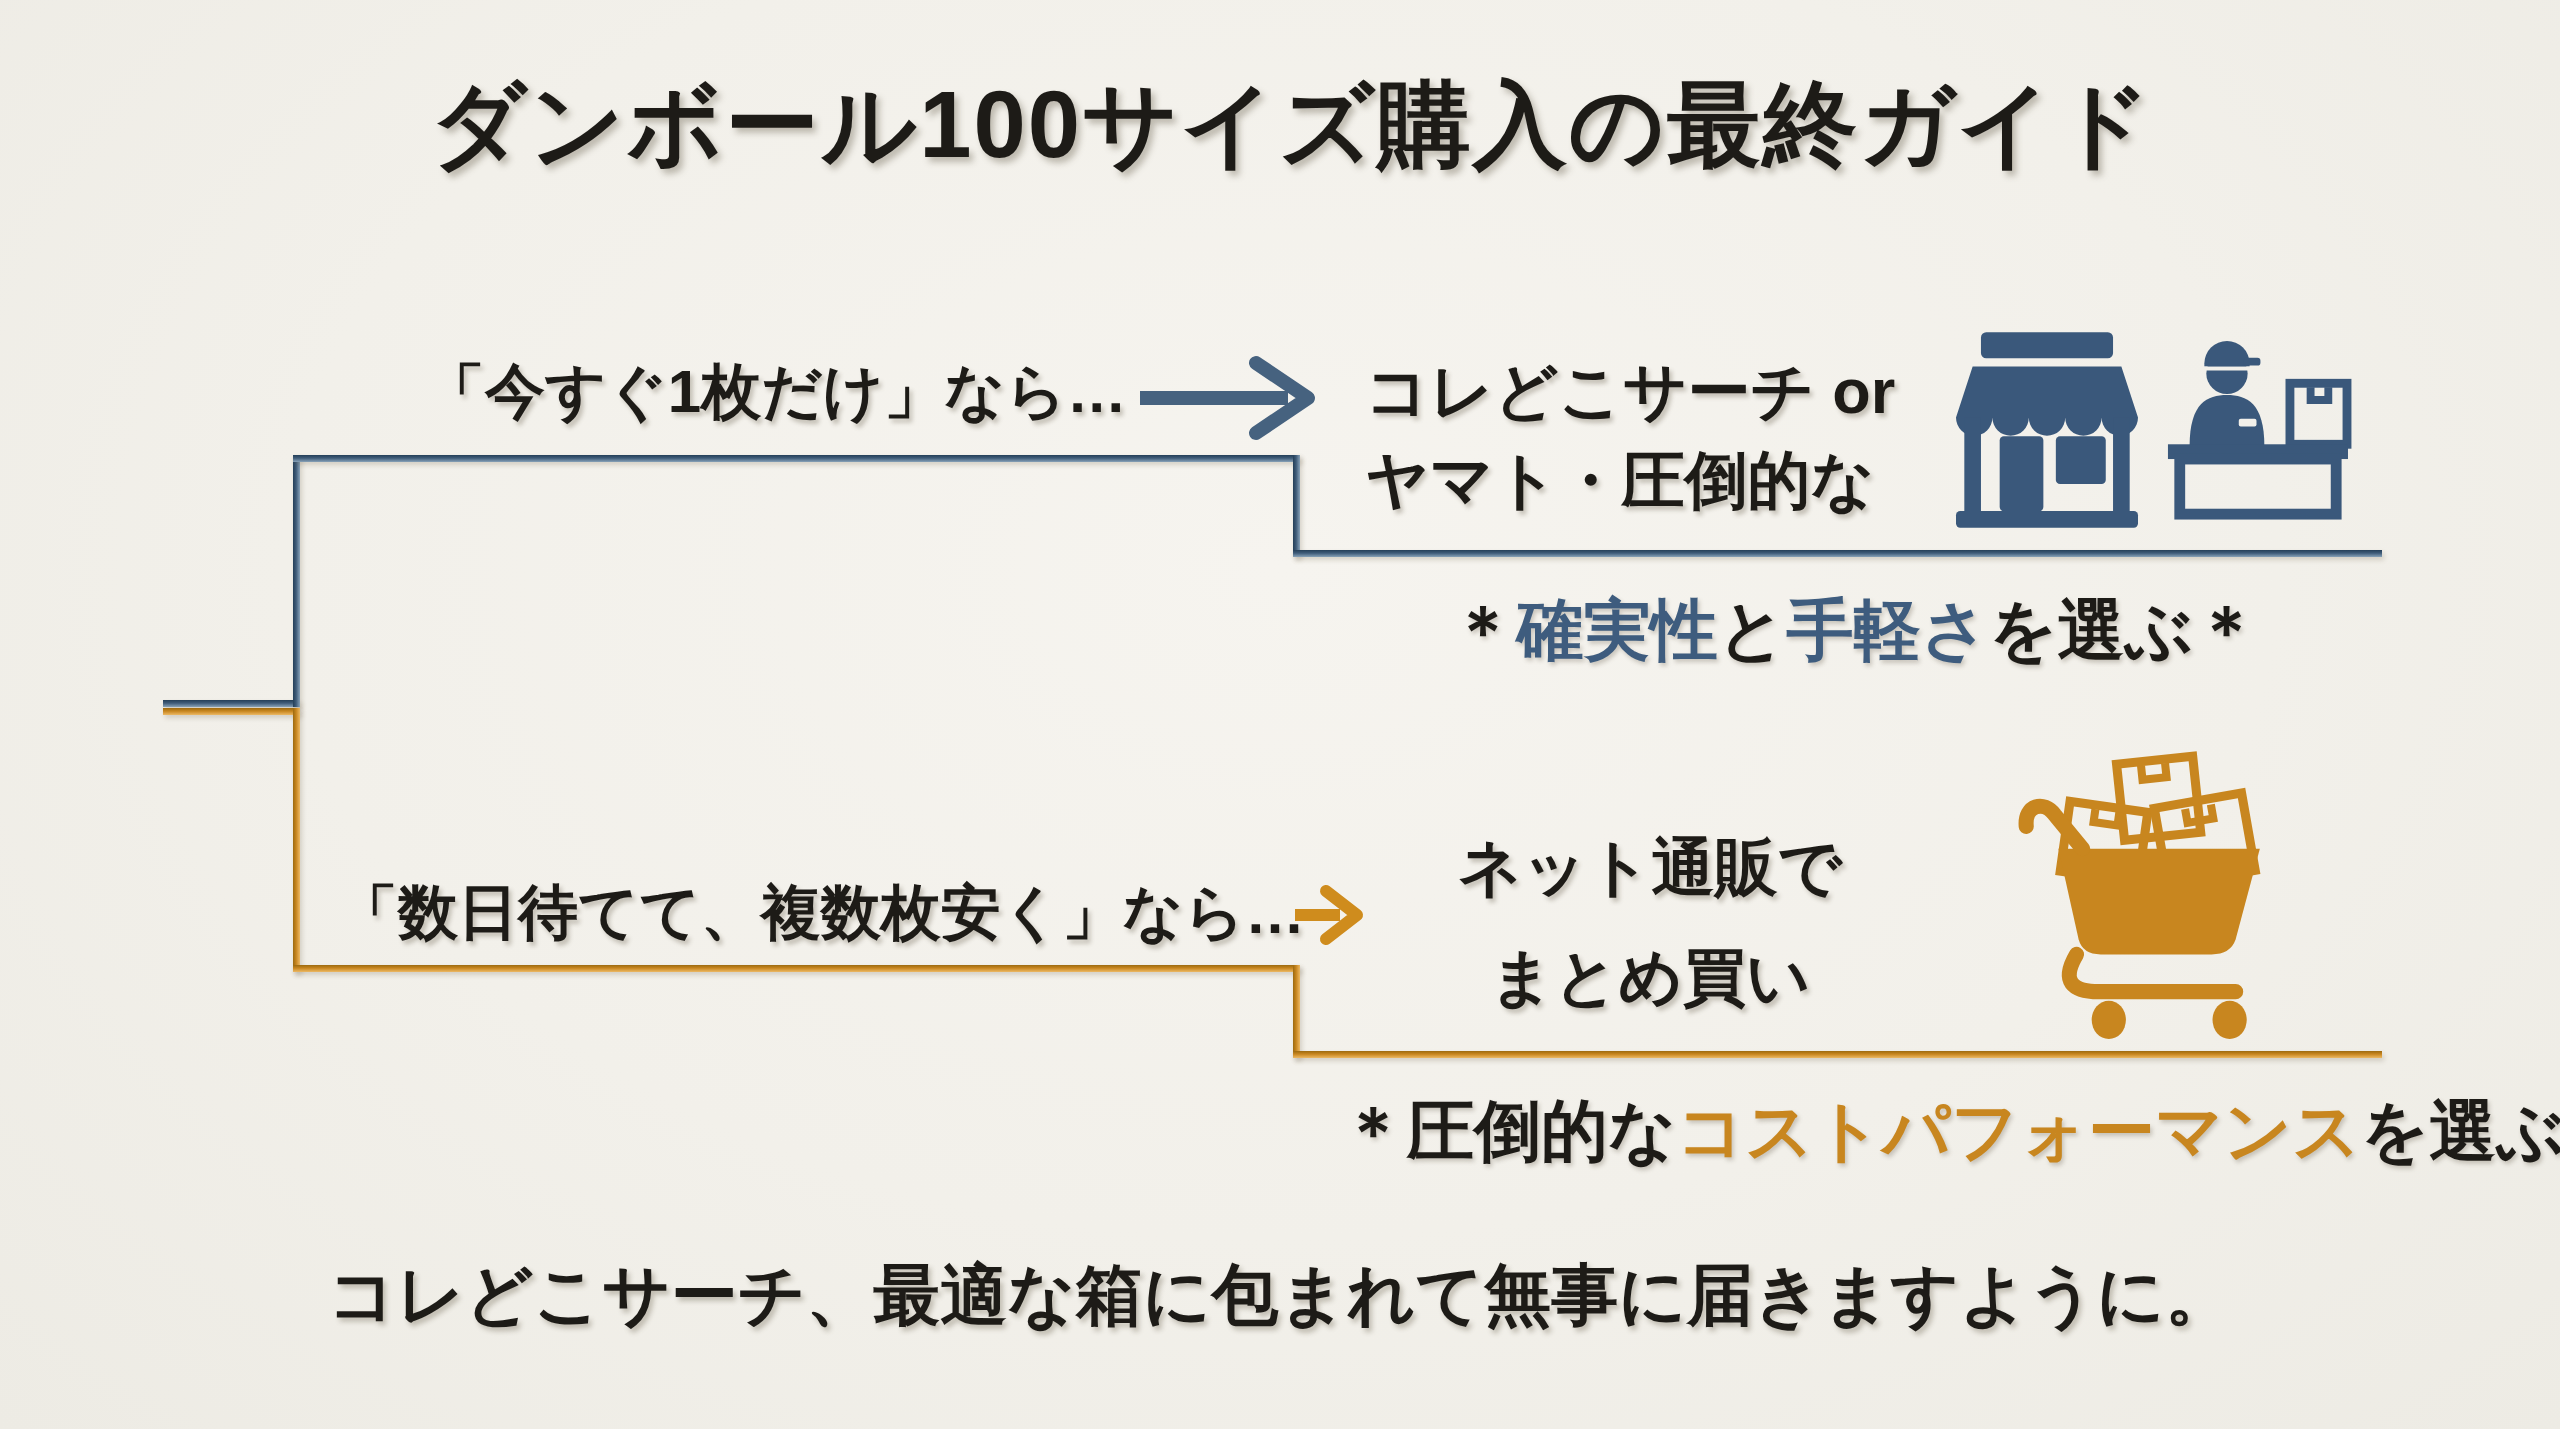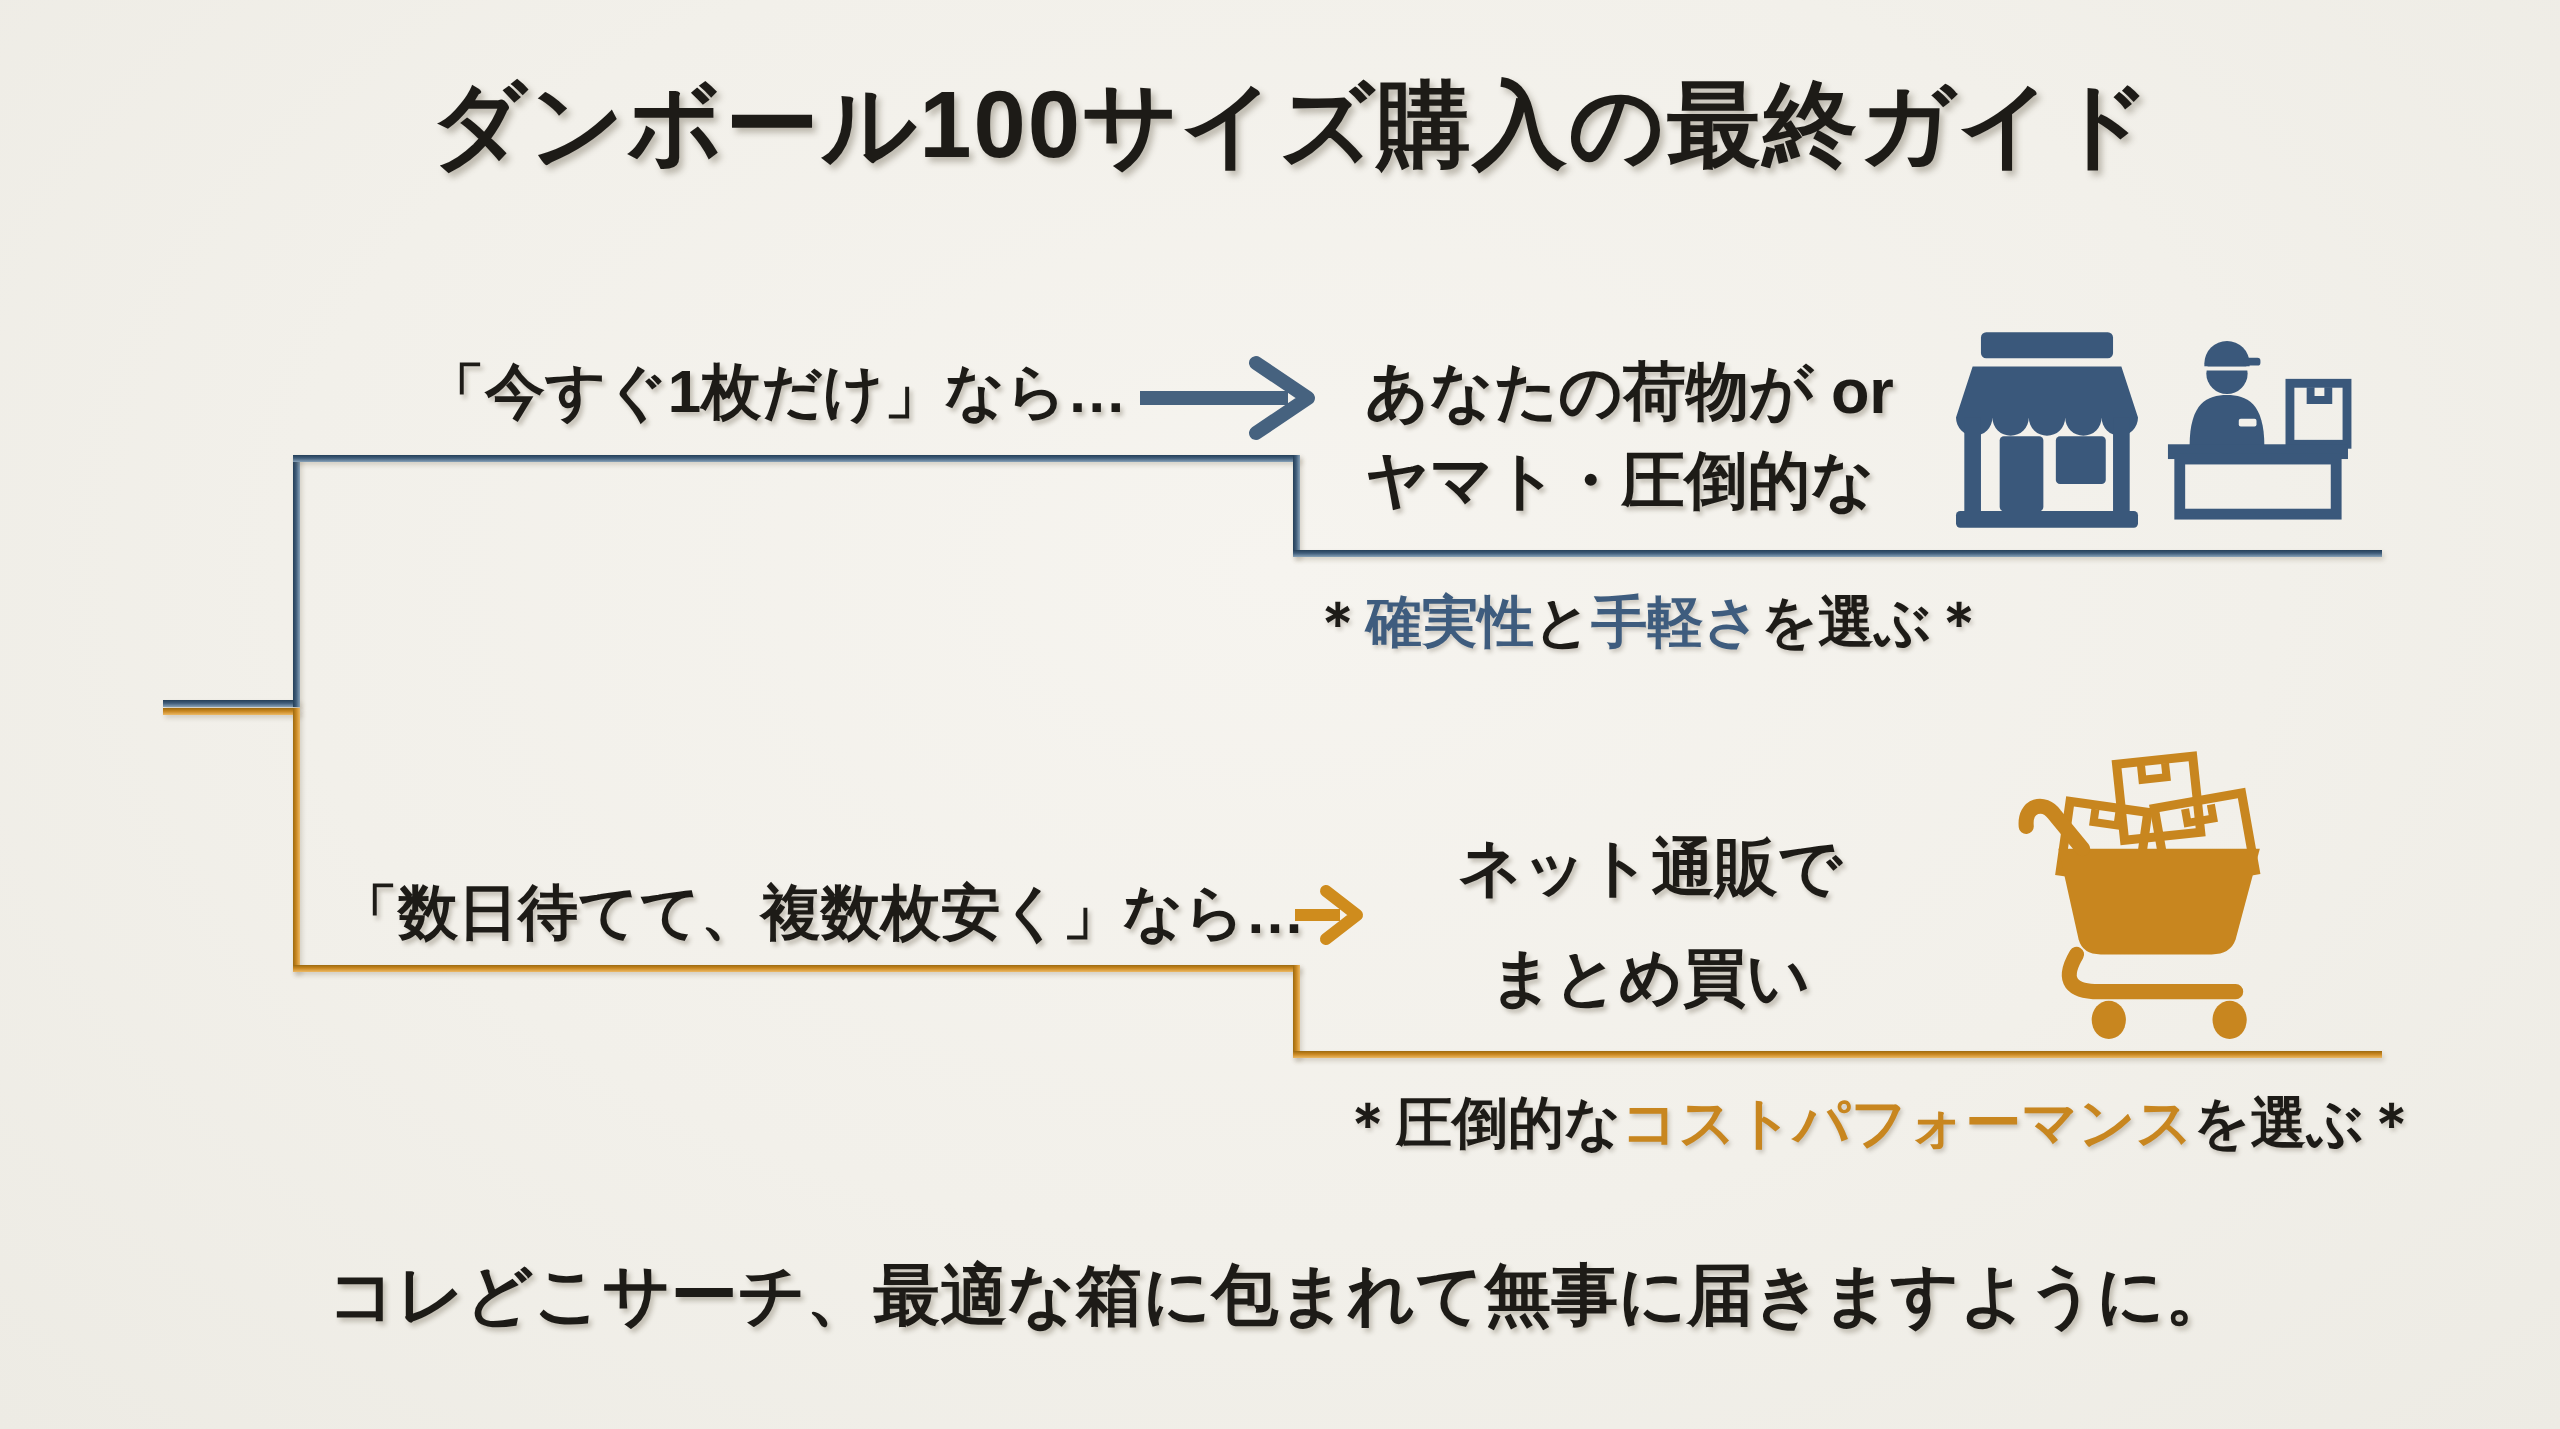--- a/index.html
+++ b/index.html
@@ -36,21 +36,21 @@
     position:absolute; font-size:60px; font-weight:700;
     white-space:nowrap;
     text-shadow:3px 4px 4px rgba(90,80,60,0.30);
   }
   .result{
     position:absolute; font-weight:800; font-size:63px;
     text-shadow:3px 4px 4px rgba(90,80,60,0.30);
   }
   .result .rline{display:block;}
   .note{
-    position:absolute; font-size:56px; font-weight:800; text-align:left;
+    position:absolute; font-size:67px; font-weight:800; text-align:center;
     white-space:nowrap;
     text-shadow:2px 3px 4px rgba(90,80,60,0.28);
   }
   .note .kw-blue{color:#3e5c7e;}
   .note .kw-orange{color:#c8861f;}
 
   .footer-msg{
     position:absolute; left:0; right:0; top:1250px;
     text-align:center; font-size:67px; font-weight:800;
     text-shadow:3px 4px 5px rgba(90,80,60,0.32);
@@ -82,21 +82,21 @@
   <div class="line orange-h" style="left:1293px; top:1051px; width:1089px; height:7px;"></div>
 
   <div class="cond jp" style="left:425px; top:352px;">「今すぐ1枚だけ」なら…</div>
 
   <svg style="left:1132px; top:353px;" width="200" height="90" viewBox="0 0 200 90">
     <line x1="8" y1="45" x2="156" y2="45" stroke="#46627f" stroke-width="14"></line>
     <path d="M124,10 L176,45 L124,80" fill="none" stroke="#46627f" stroke-width="14" stroke-linecap="round" stroke-linejoin="round"></path>
   </svg>
 
   <div class="result" style="left:1365px; top:347px; line-height:89px; text-align:left;">
-    <span class="rline jp">あなたの荷物が or</span>
+    <span class="rline jp">コレどこサーチ or</span>
     <span class="rline jp">ヤマト・圧倒的な</span>
   </div>
 
   <svg style="left:1956px; top:332px;" width="182" height="196" viewBox="0 0 175 188" fill="#3a587b">
     <rect x="24" y="0" width="127" height="25" rx="5"></rect>
     <path d="M16,33 L159,33 L175,82
              A17.5,17.5 0 0 1 140,82
              A17.5,17.5 0 0 1 105,82
              A17.5,17.5 0 0 1 70,82
              A17.5,17.5 0 0 1 35,82

